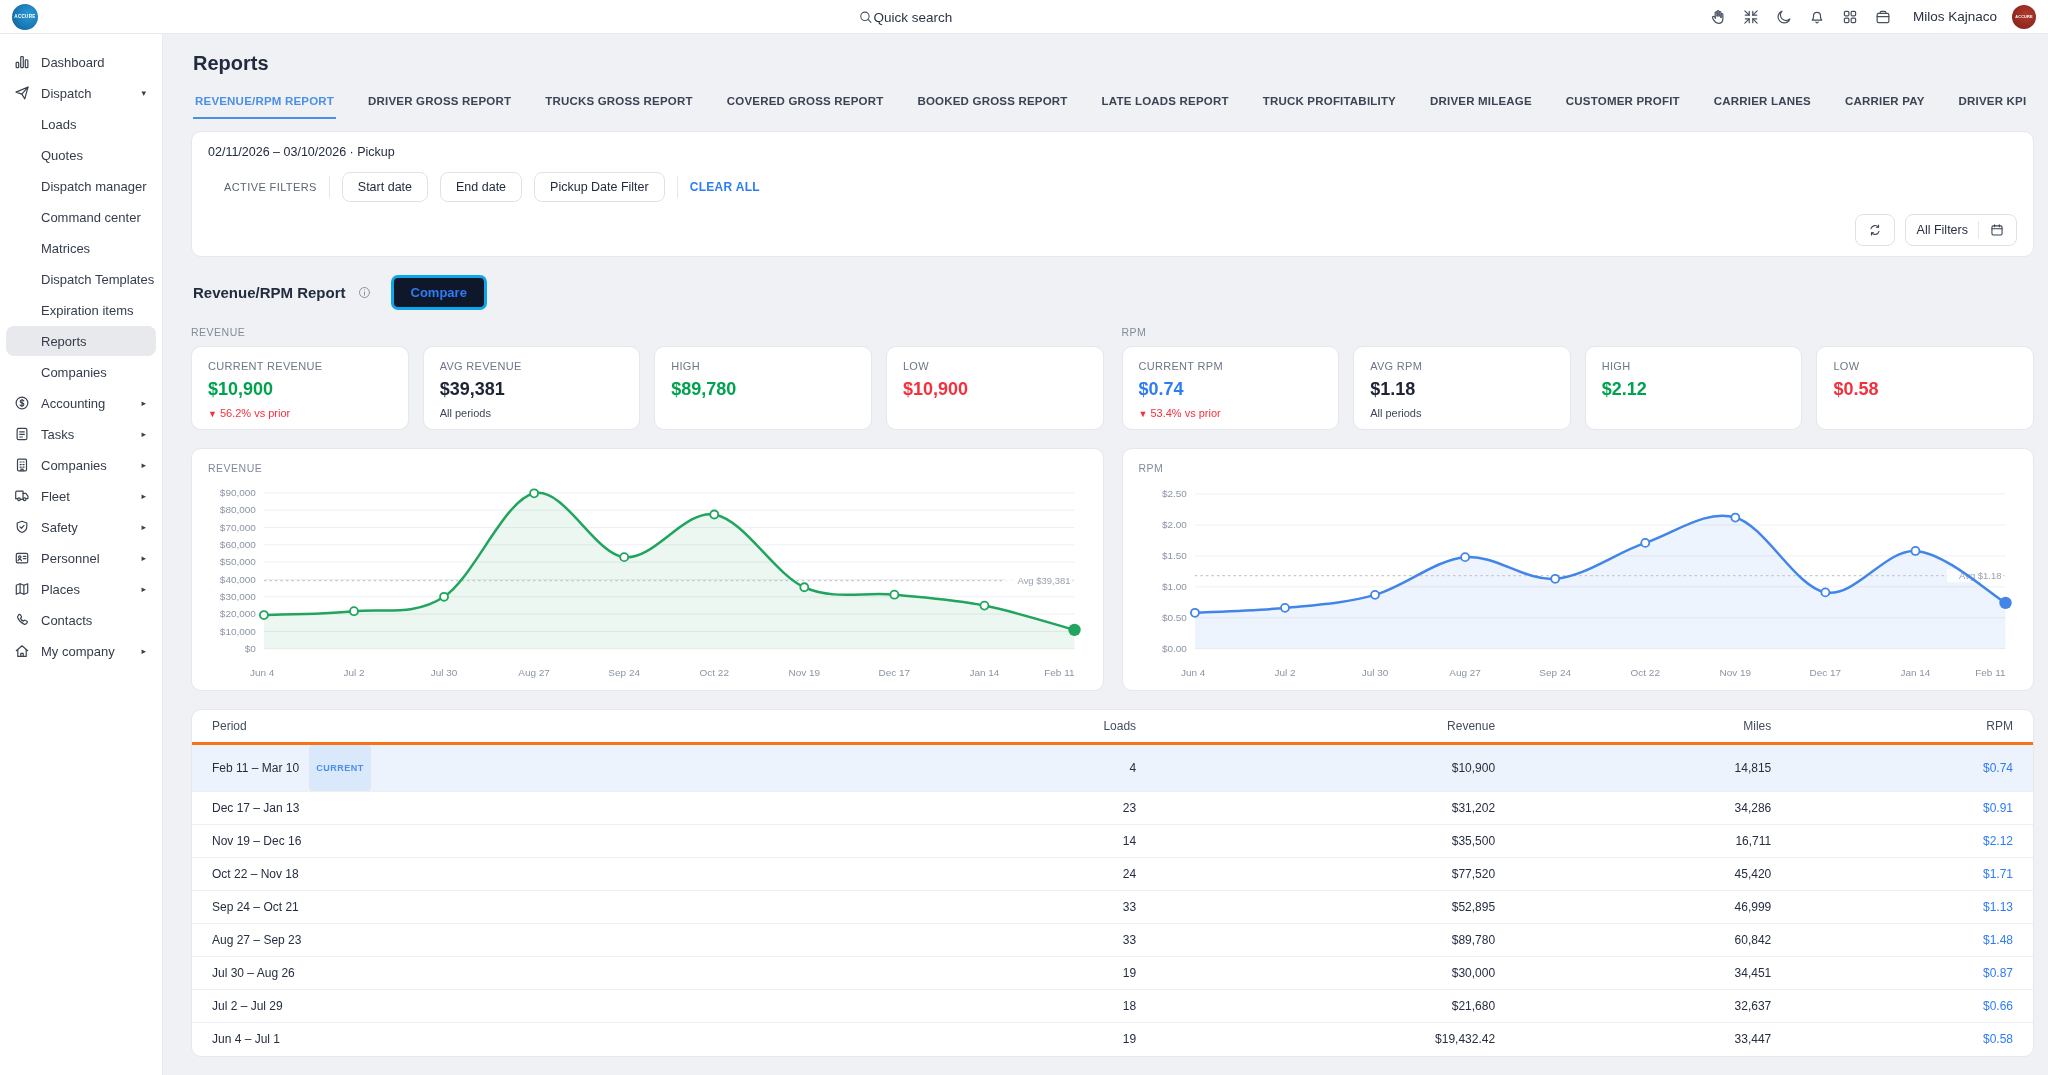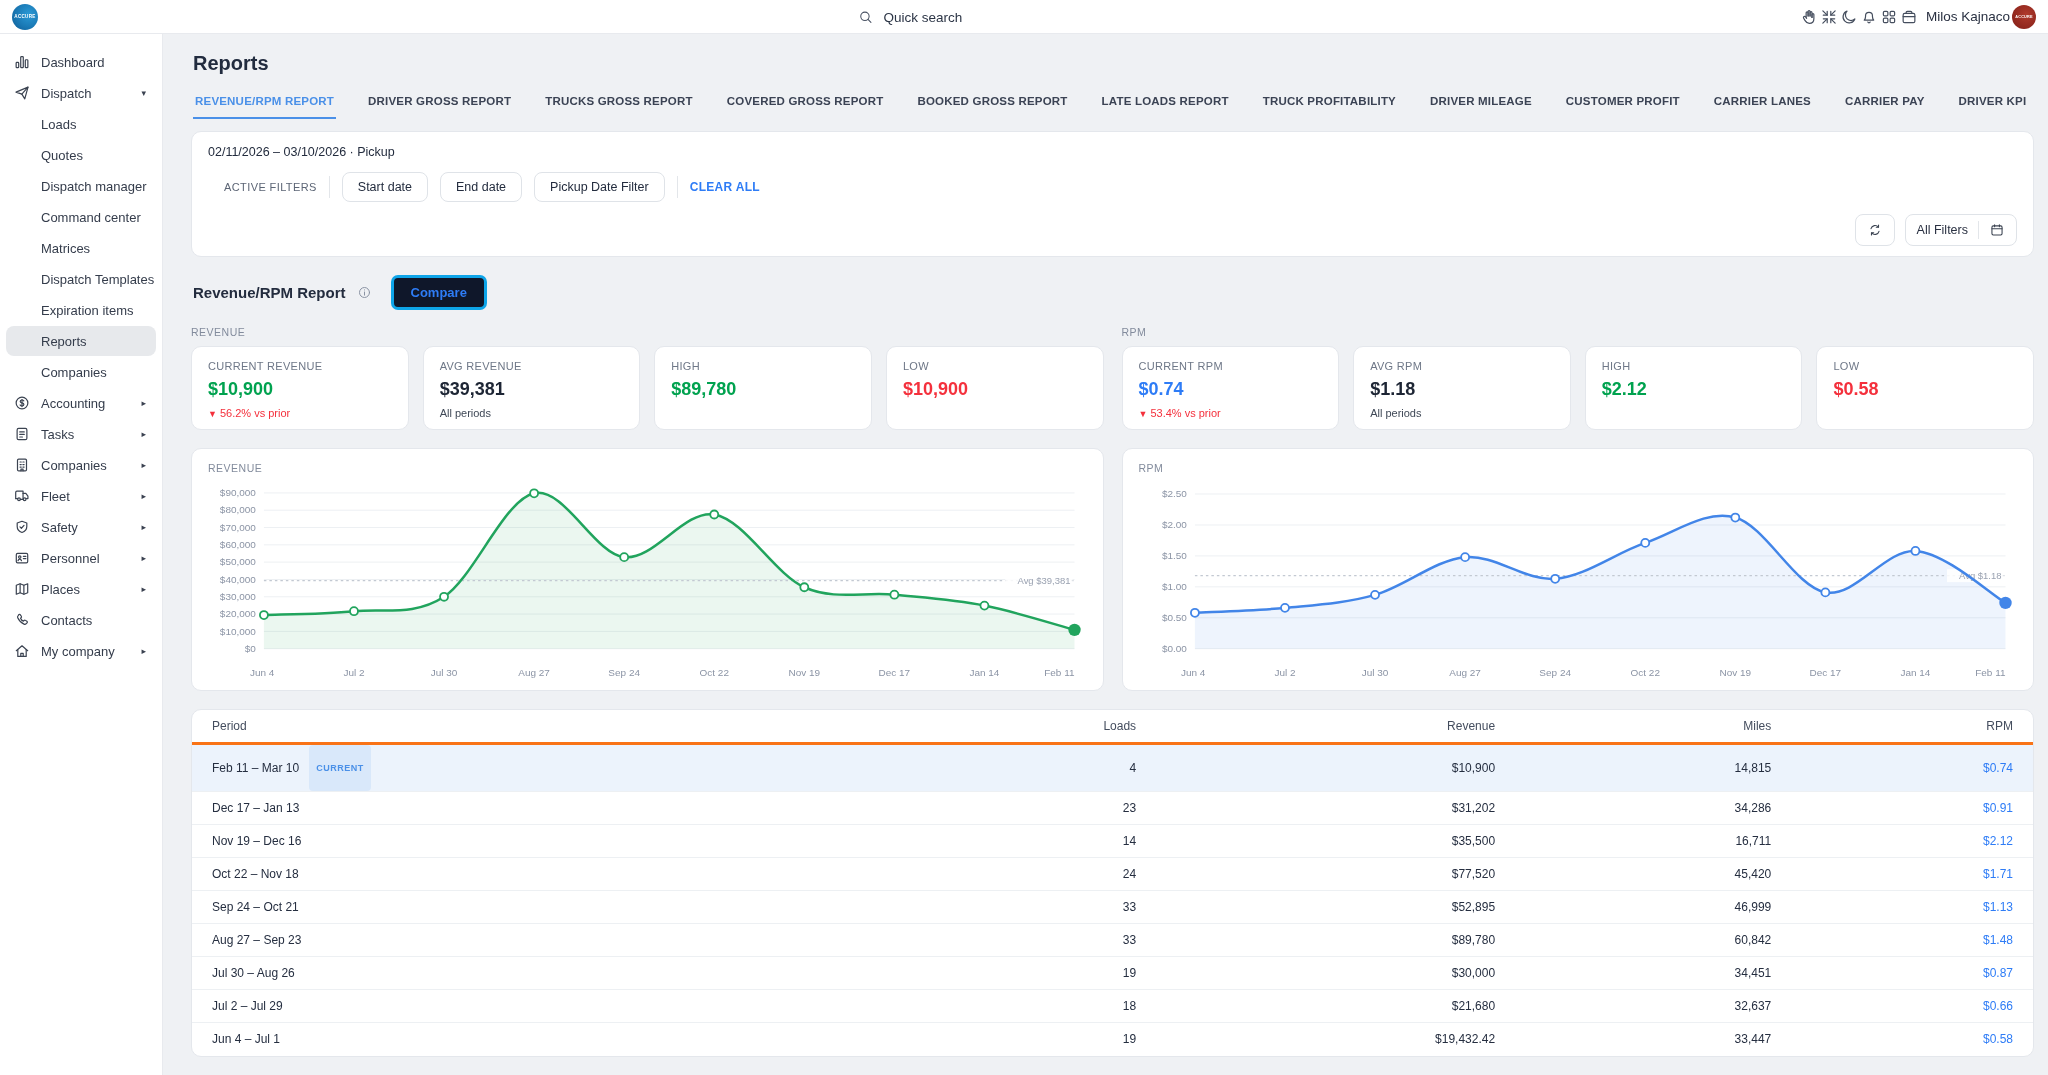--- a/index.html
+++ b/index.html
@@ -2,24 +2,24 @@
 <html><head>
 <meta charset="utf-8">
 <style>
   * { box-sizing: border-box; margin: 0; padding: 0; }
   html,body { width:2048px; height:1075px; overflow:hidden; }
   body { font-family:"Liberation Sans", sans-serif; background:#eff1f4; color:#232c3e; font-size:13px; }
 
   
   .topbar { height:34px; background:#fff; border-bottom:1px solid #e8eaee; display:flex; align-items:center; position:relative; padding:0 12px; }
   .logo { width:26px; height:26px; border-radius:50%; background:radial-gradient(circle at 65% 40%, #2b9ad6 0%, #1a79b5 55%, #0d5a92 100%); display:flex; align-items:center; justify-content:center; color:#fff; font-size:4.6px; font-weight:bold; letter-spacing:.3px; }
-  .search { position:absolute; left:50%; top:0; transform:translateX(-52%); height:34px; display:flex; align-items:center; gap:10px; color:#3e4757; cursor:text; min-width:320px; }
+  .search { position:absolute; left:50%; top:0; transform:translateX(-52%); height:34px; display:flex; align-items:center; color:#3e4757; cursor:text; min-width:320px; }
   .search .ico { width:16px; height:16px; color:#4a5364; }
   .search .ph { font-size:13.5px; color:#2c3546; font-weight:500; }
-  .tb-right { margin-left:auto; display:flex; align-items:center; gap:2px; }
+  .tb-right { margin-left:auto; display:flex; align-items:center; gap:15px; }
   .tb-btn { width:18px; height:18px; color:#454e5e; cursor:pointer; display:inline-flex; }
   .tb-user { font-size:13.5px; color:#2a3142; margin-left:6px; cursor:pointer; }
   .avatar { width:24px; height:24px; border-radius:50%; background:radial-gradient(circle at 60% 40%, #b03a2c 0%, #8e261d 70%); color:#fff; font-size:3.8px; font-weight:bold; display:flex; align-items:center; justify-content:center; letter-spacing:.2px; cursor:pointer; }
   .ico svg, .tb-btn svg, .side-icon svg, .btn-ico svg { width:100%; height:100%; display:block; }
 
   
   .frame { display:flex; height:1041px; }
   .sidebar { width:163px; background:#fff; border-right:1px solid #e8eaee; padding:12px 0 0 0; flex-shrink:0; }
   .main { flex:1; padding:4px 14px 0 28px; overflow:hidden; }
 

